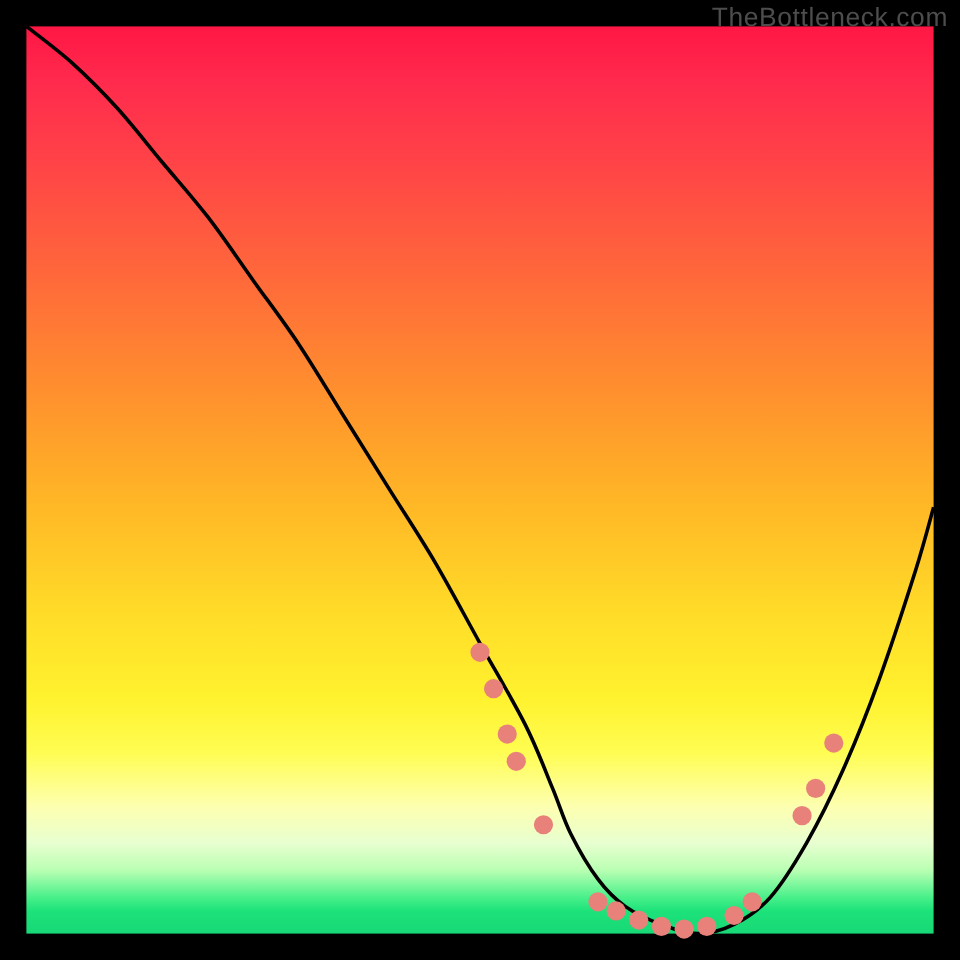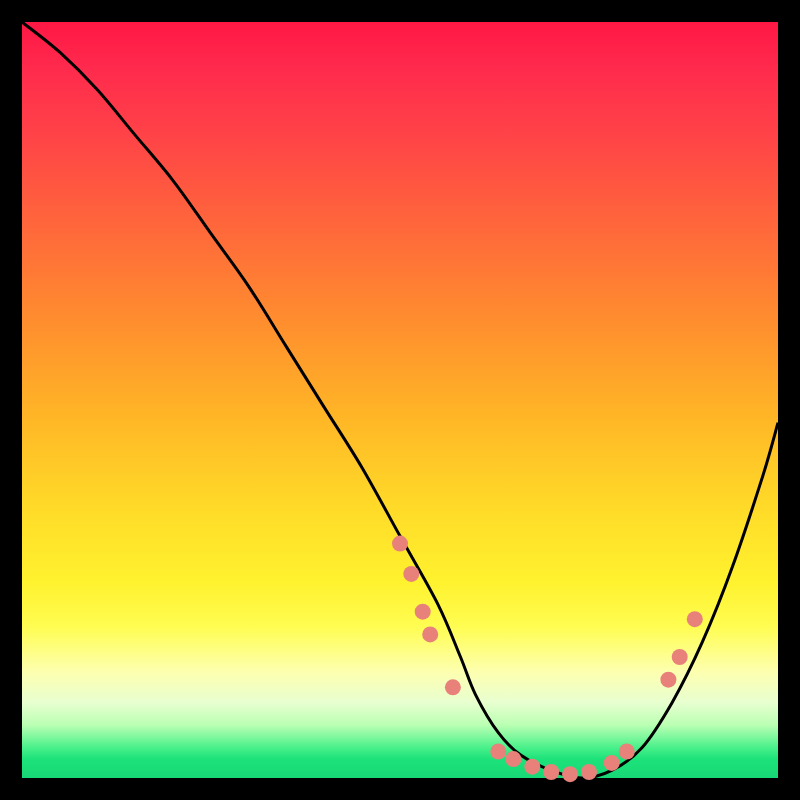--- a/index.html
+++ b/index.html
@@ -82,13 +82,14 @@
           <circle cx="548.1" cy="752.2" r="8" fill="#e9817b"></circle>
           <circle cx="567.0" cy="750.0" r="8" fill="#e9817b"></circle>
           <circle cx="589.7" cy="740.9" r="8" fill="#e9817b"></circle>
           <circle cx="604.8" cy="729.5" r="8" fill="#e9817b"></circle>
           <circle cx="646.4" cy="657.7" r="8" fill="#e9817b"></circle>
           <circle cx="657.7" cy="635.0" r="8" fill="#e9817b"></circle>
           <circle cx="672.8" cy="597.2" r="8" fill="#e9817b"></circle>
         </g>
     </svg>
   </div>
+  <div class="watermark">TheBottleneck.com</div>
 </div>
 
 </body></html>

